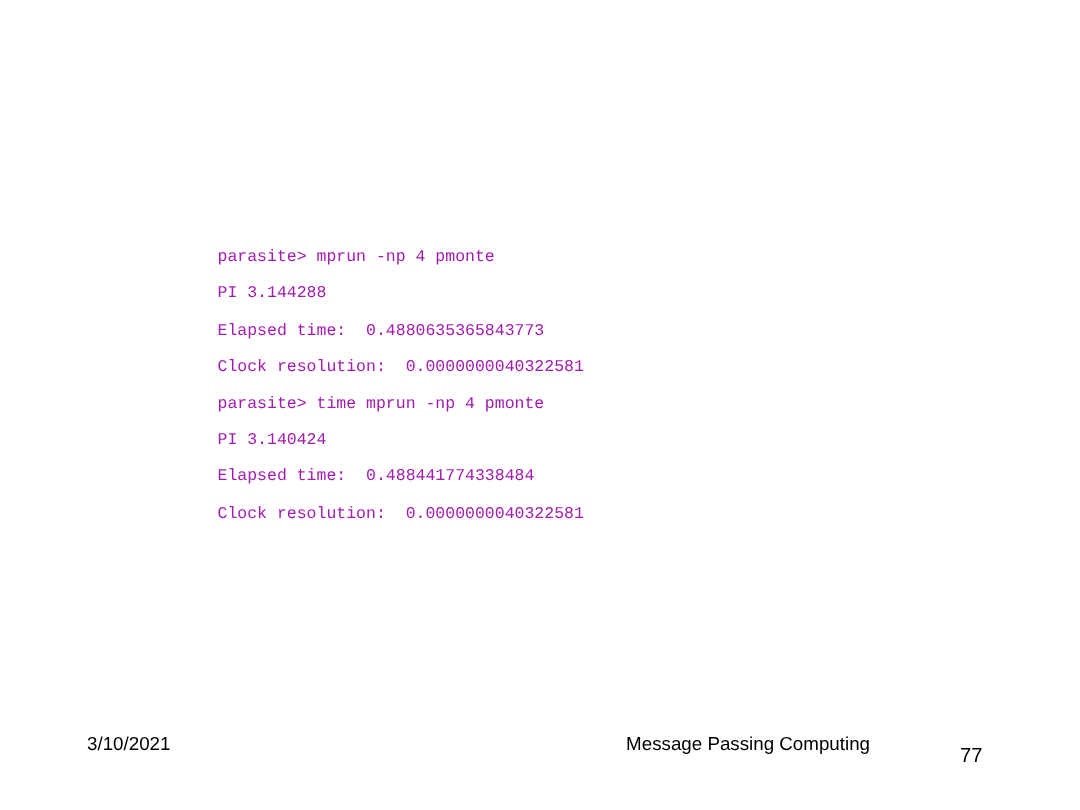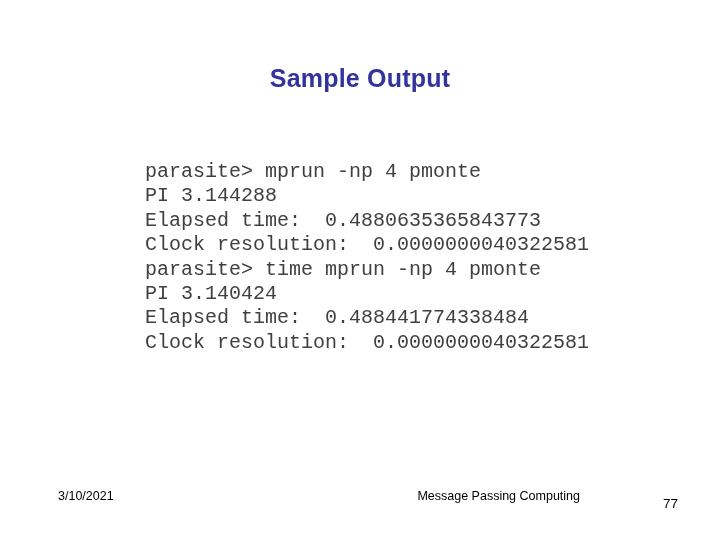--- a/index.html
+++ b/index.html
@@ -39,23 +39,23 @@
 
   
   .output-body {
     position: absolute;
     left: 145px;
     top: 160px;
     width: 520px;
   }
   .code-block {
     font-family: "Liberation Mono", "DejaVu Sans Mono", monospace;
-    font-size: 20px;
+    font-size: 11px;
     line-height: 24.4px;
-    color: #404040;
+    color: #a21caf;
     white-space: pre;
     margin: 0;
     letter-spacing: 0px;
   }
   .code-gap {
     height: 24.4px;
   }
 
   
   .footer-date {
@@ -73,34 +73,33 @@
     top: 489px;
     width: 580px;
     text-align: right;
     font-family: "Liberation Sans", sans-serif;
     font-size: 12.5px;
     color: #000000;
     white-space: nowrap;
   }
   .footer-page {
     position: absolute;
-    left: 663px;
+    left: 640px;
     top: 496px;
     font-family: "Liberation Sans", sans-serif;
     font-size: 13.5px;
     color: #000000;
     white-space: nowrap;
   }
 </style>
 </head>
 <body>
 
 <div class="slide">
 
-  <div class="slide-title">Sample Output</div>
 
   <div class="output-body">
     <pre class="code-block">parasite&gt; mprun -np 4 pmonte
 PI 3.144288
 Elapsed time:  0.4880635365843773
 Clock resolution:  0.0000000040322581
 parasite&gt; time mprun -np 4 pmonte
 PI 3.140424
 Elapsed time:  0.488441774338484
 Clock resolution:  0.0000000040322581</pre>

